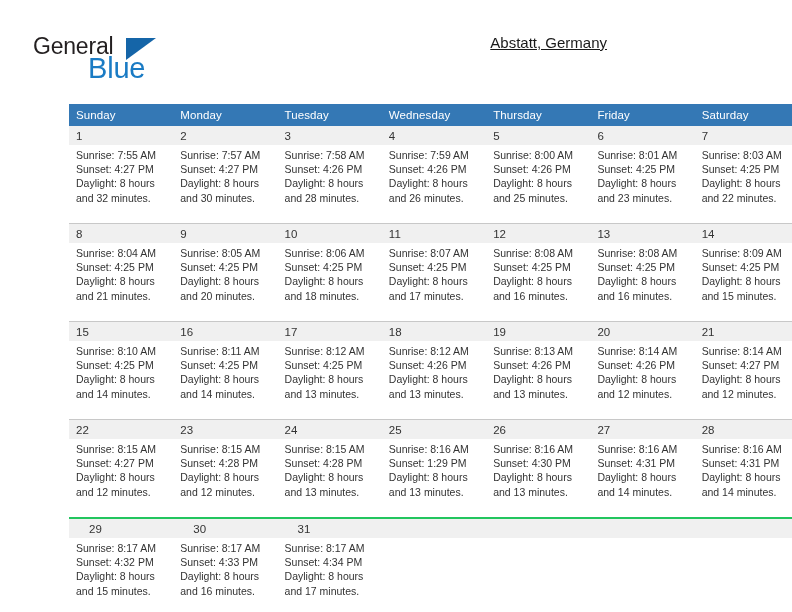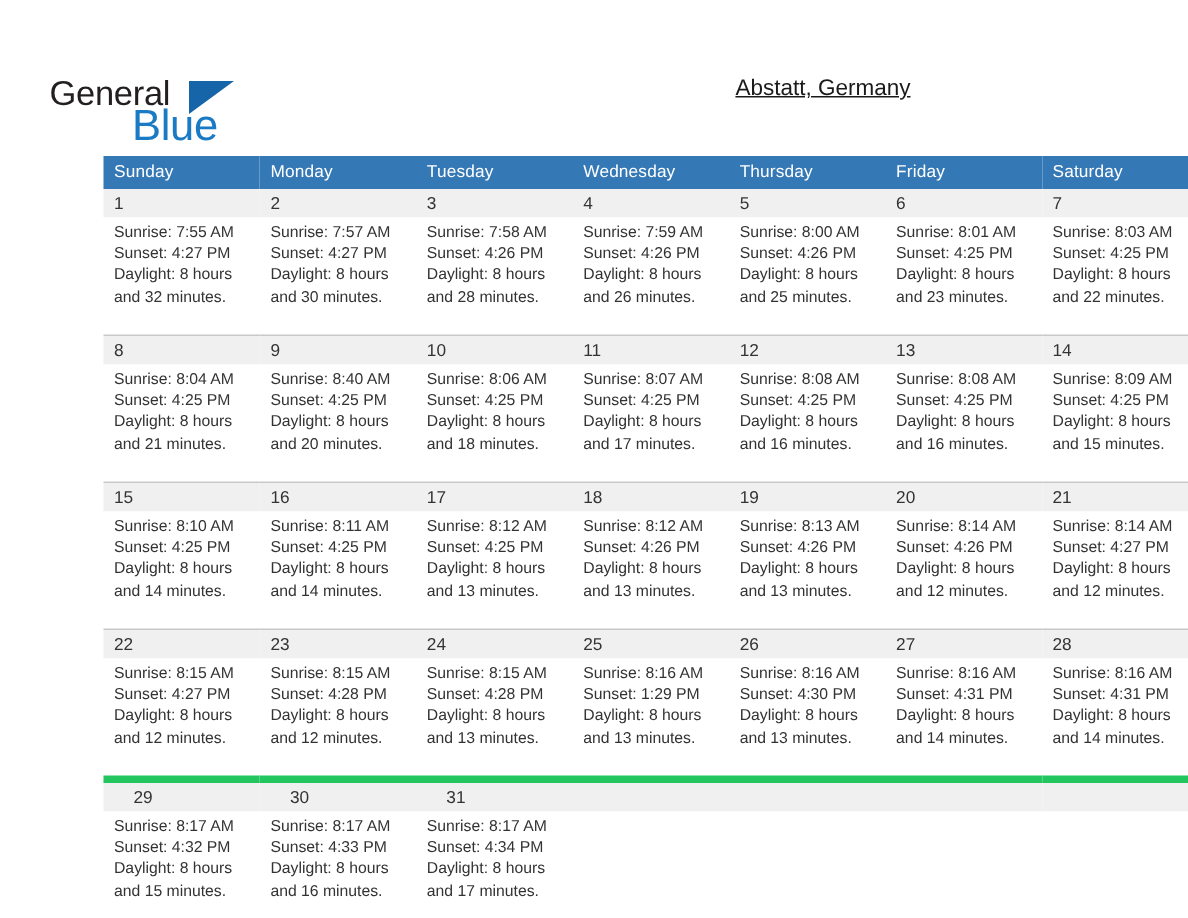--- a/index.html
+++ b/index.html
@@ -21,21 +21,20 @@
     box-sizing: border-box;
   }
 
   
   .header {
     position: absolute;
     left: 0;
     top: 0;
     width: 644px;
     height: 100px;
-    margin-top: 16px;
   }
   .logo {
     position: absolute;
     left: 33px;
     top: 33px;
     width: 190px;
     height: 52px;
   }
   .logo-general {
     position: absolute;
@@ -120,21 +119,21 @@
     color: #333333;
     padding: 4px 0 3px 7px;
     vertical-align: top;
     border-top: 1px solid #c8c8c8;
     height: 12px;
   }
   tr.num-row.first td {
     border-top: none;
   }
   tr.num-row.lastweek td {
-    border-top: 5px solid #22c55e;
+    border-top: 2px solid #22c55e;
     padding-left: 20px;
   }
 
   
   tr.info-row td {
     background: #ffffff;
     font-size: 10.5px;
     color: #333333;
     padding: 3px 0 12px 7px;
     vertical-align: top;
@@ -255,21 +254,21 @@
           <td>14</td>
         </tr>
         <tr class="info-row">
           <td>
             <span class="line">Sunrise: 8:04 AM</span>
             <span class="line">Sunset: 4:25 PM</span>
             <span class="line">Daylight: 8 hours</span>
             <span class="line">and 21 minutes.</span>
           </td>
           <td>
-            <span class="line">Sunrise: 8:40 AM</span>
+            <span class="line">Sunrise: 8:05 AM</span>
             <span class="line">Sunset: 4:25 PM</span>
             <span class="line">Daylight: 8 hours</span>
             <span class="line">and 20 minutes.</span>
           </td>
           <td>
             <span class="line">Sunrise: 8:06 AM</span>
             <span class="line">Sunset: 4:25 PM</span>
             <span class="line">Daylight: 8 hours</span>
             <span class="line">and 18 minutes.</span>
           </td>

